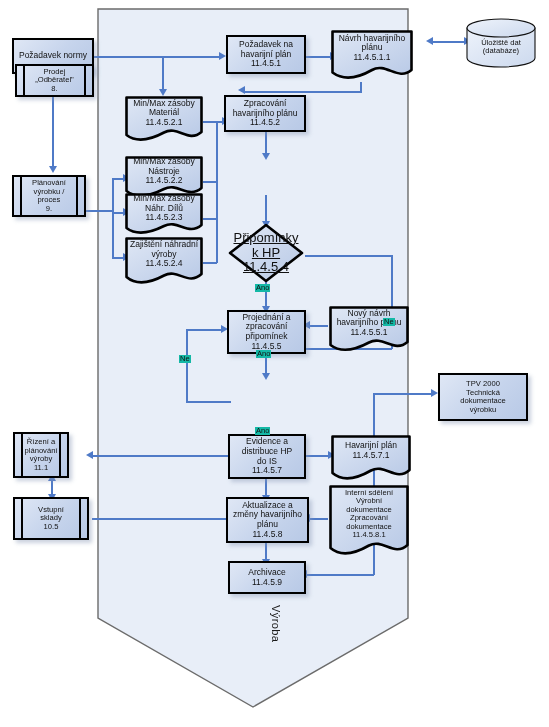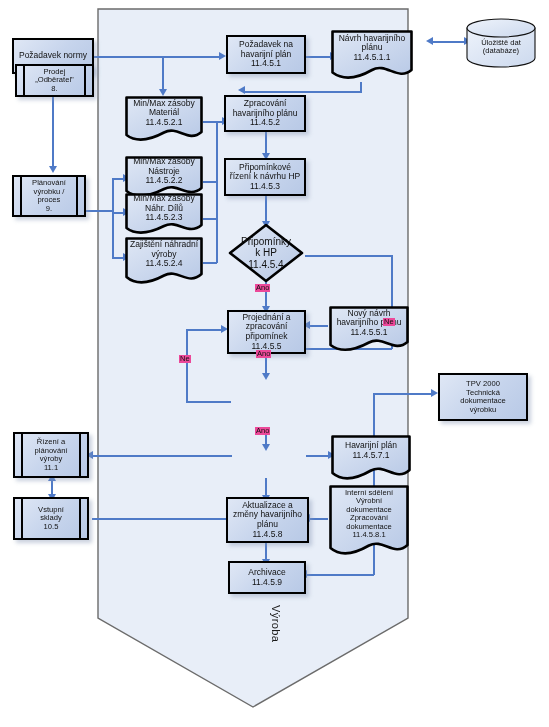--- a/index.html
+++ b/index.html
@@ -62,21 +62,21 @@
   .conn{position:absolute;background:#4f7ac7;}
   .h{height:1.6px;}
   .v{width:1.6px;}
   .arrow{position:absolute;width:0;height:0;}
   .ar-r{border-top:4.5px solid transparent;border-bottom:4.5px solid transparent;border-left:7px solid #4f7ac7;}
   .ar-l{border-top:4.5px solid transparent;border-bottom:4.5px solid transparent;border-right:7px solid #4f7ac7;}
   .ar-d{border-left:4.5px solid transparent;border-right:4.5px solid transparent;border-top:7px solid #4f7ac7;}
   .ar-u{border-left:4.5px solid transparent;border-right:4.5px solid transparent;border-bottom:7px solid #4f7ac7;}
 
   .edge-label{
-    position:absolute;font-size:7.5px;color:#111;background:#ec4899;
+    position:absolute;font-size:7.5px;color:#111;background:#14b8a6;
     padding:0 1px;line-height:1;z-index:6;
   }
 </style>
 </head>
 <body>
 
 <div id="canvas">
 
   <div class="lane" style="left:97px;top:8px;">
     <svg width="312" height="700" viewBox="0 0 312 700">
@@ -196,21 +196,21 @@
 8.</div>
   </div>
 
   <div class="node predef" style="left:12px;top:175px;width:74px;height:42px;">
     <div class="lbl" style="font-size:7.6px;">Plánování
 výrobku /
 proces
 9.</div>
   </div>
 
-  <div class="node predef" style="left:13px;top:432px;width:76px;height:46px;padding-left:12px;">
+  <div class="node predef" style="left:13px;top:432px;width:56px;height:46px;padding-left:12px;">
     <div class="lbl" style="font-size:7.6px;">Řízení a
 plánování
 výroby
 11.1</div>
   </div>
 
   <div class="node predef" style="left:13px;top:497px;width:76px;height:43px;">
     <div class="lbl" style="font-size:7.6px;">Vstupní
 sklady
 10.5</div>
@@ -243,33 +243,34 @@
 havarijní plán
 11.4.5.1</div>
   </div>
 
   <div class="node proc" style="left:224px;top:95px;width:82px;height:37px;">
     <div class="lbl">Zpracování
 havarijního plánu
 11.4.5.2</div>
   </div>
 
-  <div class="node proc" style="left:224px;top:158px;width:82px;height:38px;">
-    <div class="lbl">Připomínkové
-řízení k návrhu HP
-11.4.5.3</div>
-  </div>
 
   <div class="node proc" style="left:227px;top:310px;width:79px;height:44px;">
     <div class="lbl">Projednání a
 zpracování
 připomínek
 11.4.5.5</div>
   </div>
 
+  <div class="node proc" style="left:228px;top:434px;width:78px;height:45px;">
+    <div class="lbl">Evidence a
+distribuce HP
+do IS
+11.4.5.7</div>
+  </div>
 
   <div class="node proc" style="left:226px;top:497px;width:83px;height:46px;">
     <div class="lbl">Aktualizace a
 změny havarijního
 plánu
 11.4.5.8</div>
   </div>
 
   <div class="node proc" style="left:228px;top:561px;width:78px;height:33px;">
     <div class="lbl">Archivace
@@ -359,19 +360,19 @@
   <div class="node diamond" style="left:228px;top:223px;width:76px;height:60px;">
     <svg width="76" height="60" viewBox="0 0 76 60">
       <defs>
           <linearGradient id="dmg" x1="0" y1="0" x2="1" y2="1">
         <stop offset="0%" stop-color="#dfe7f5"></stop>
             <stop offset="100%" stop-color="#b8c9e6"></stop>
           </linearGradient>
         </defs>
       <polygon points="38,2 74,30 38,58 2,30" fill="url(#dmg)" stroke="#000" stroke-width="2.6" stroke-linejoin="round"></polygon>
     </svg>
-    <div class="lbl" style="font-size:10px;">Připomínky
+    <div class="lbl" style="font-size:13px;text-decoration:underline;">Připomínky
 k HP
 11.4.5.4</div>
   </div>
 
 
 </div>
 
 </body></html>

